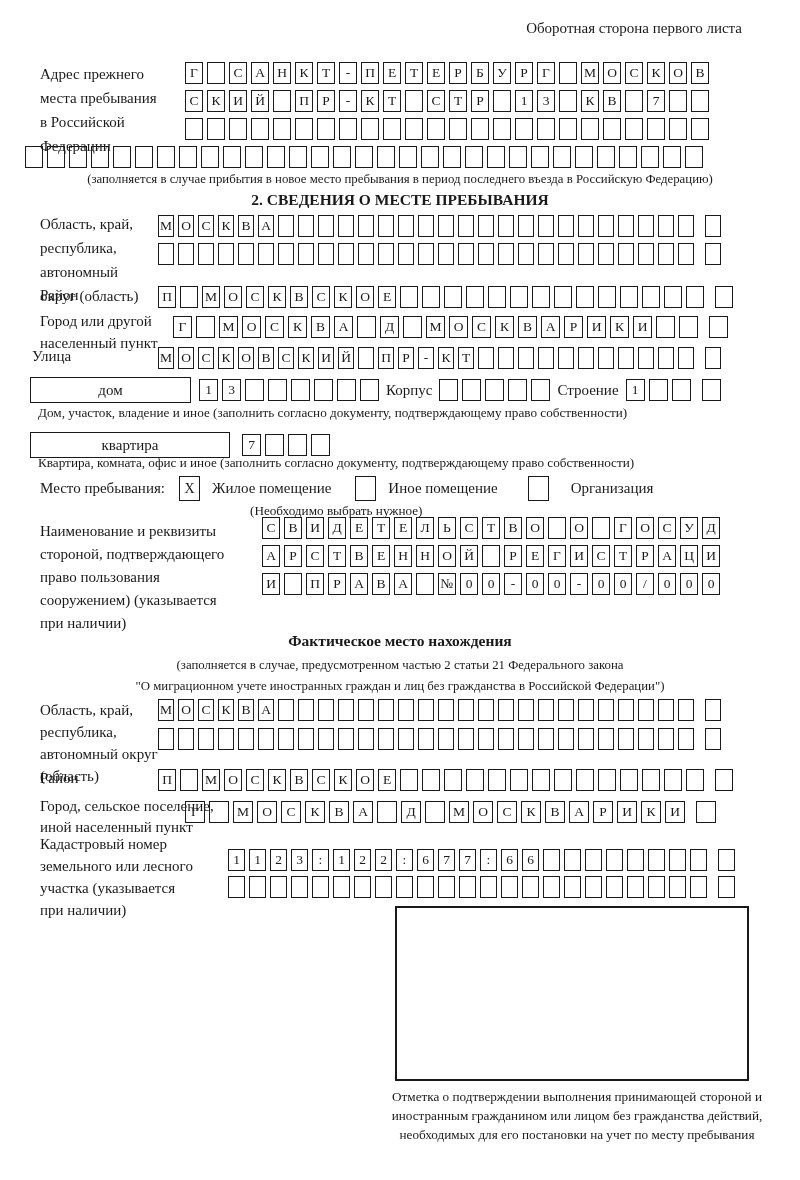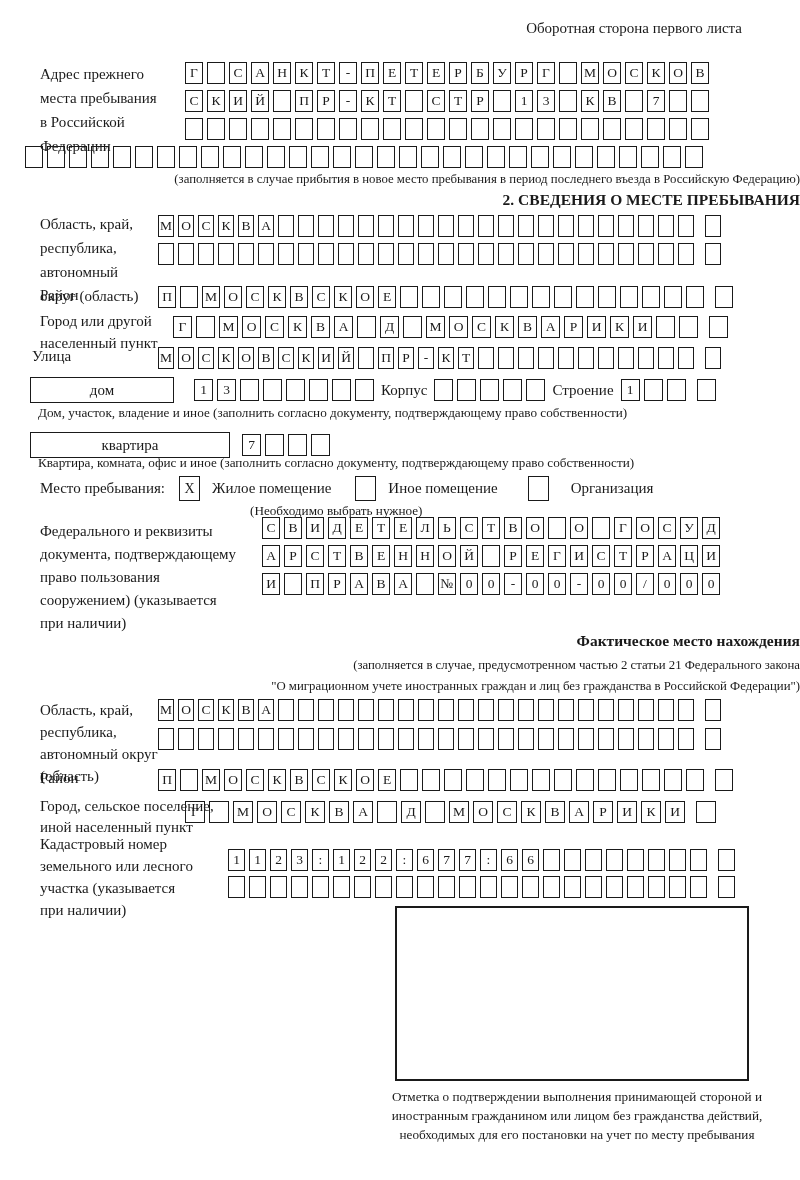--- a/index.html
+++ b/index.html
@@ -5,21 +5,21 @@
   html,body{margin:0;padding:0;}
   body{
     width:800px;height:1180px;position:relative;overflow:hidden;
     background:#ffffff;color:#1a1a1a;
     font-family:"Liberation Serif", serif;
   }
   .abs{position:absolute;}
   .lbl{font-size:15px;line-height:24px;}
   .lbl div{white-space:nowrap;}
   .note{font-size:12.8px;}
-  .center{width:800px;text-align:right;left:0;}
+  .center{width:800px;text-align:center;left:0;}
   .bold{font-weight:bold;}
   .cellrow{display:flex;}
   .cell{
     height:20px;flex:none;box-sizing:content-box;
     border:1.6px solid #1a1a1a;margin-right:4px;
     display:flex;align-items:center;justify-content:center;
     font-size:13.5px;
   }
   .w14 .cell{width:14px}
   .w15 .cell{width:15px}
@@ -322,21 +322,21 @@
     <div class="cell"></div>
     <div class="cell"></div>
     <div class="cell"></div>
     <div class="cell"></div>
     <div class="cell"></div>
     <div class="cell"></div>
     <div class="cell"></div>
   </div>
 
 <div class="abs inlinerow" style="top:377px;left:30px;">
-  <div class="boxlabel" style="width:144px;margin-right:20px;">дом</div>
+  <div class="boxlabel" style="width:161px;margin-right:8px;">дом</div>
   <div class="cellrow w17">
       <div class="cell">1</div>
       <div class="cell">3</div>
       <div class="cell"></div>
       <div class="cell"></div>
       <div class="cell"></div>
       <div class="cell"></div>
       <div class="cell"></div>
       <div class="cell"></div>
     </div>
@@ -374,22 +374,22 @@
   <div class="chk">X</div>
   <div style="font-size:15px;margin:0 24px 0 12px;">Жилое помещение</div>
   <div class="chk"></div>
   <div style="font-size:15px;margin:0 30px 0 12px;">Иное помещение</div>
   <div class="chk"></div>
   <div style="font-size:15px;margin-left:22px;">Организация</div>
 </div>
 <div class="abs" style="top:503px;left:250px;font-size:13.2px;">(Необходимо выбрать нужное)</div>
 
 <div class="abs lbl" style="top:520px;left:40px;line-height:23px;">
-    <div>Федерального и реквизиты</div>
-    <div>документа, подтверждающему</div>
+    <div>Наименование и реквизиты</div>
+    <div>стороной, подтверждающего</div>
     <div>право пользования</div>
     <div>сооружением) (указывается</div>
     <div>при наличии)</div>
   </div>
 <div class="abs cellrow w16" style="top:517px;left:262px;">
     <div class="cell">С</div>
     <div class="cell">В</div>
     <div class="cell">И</div>
     <div class="cell">Д</div>
     <div class="cell">Е</div>

